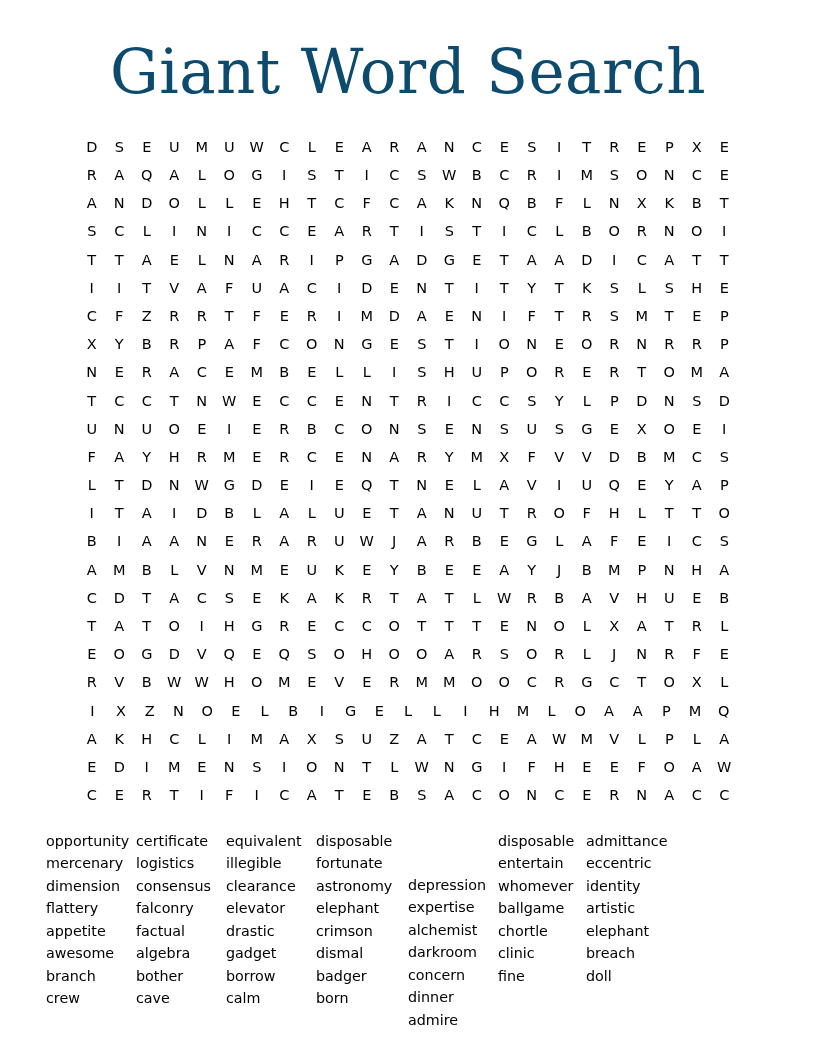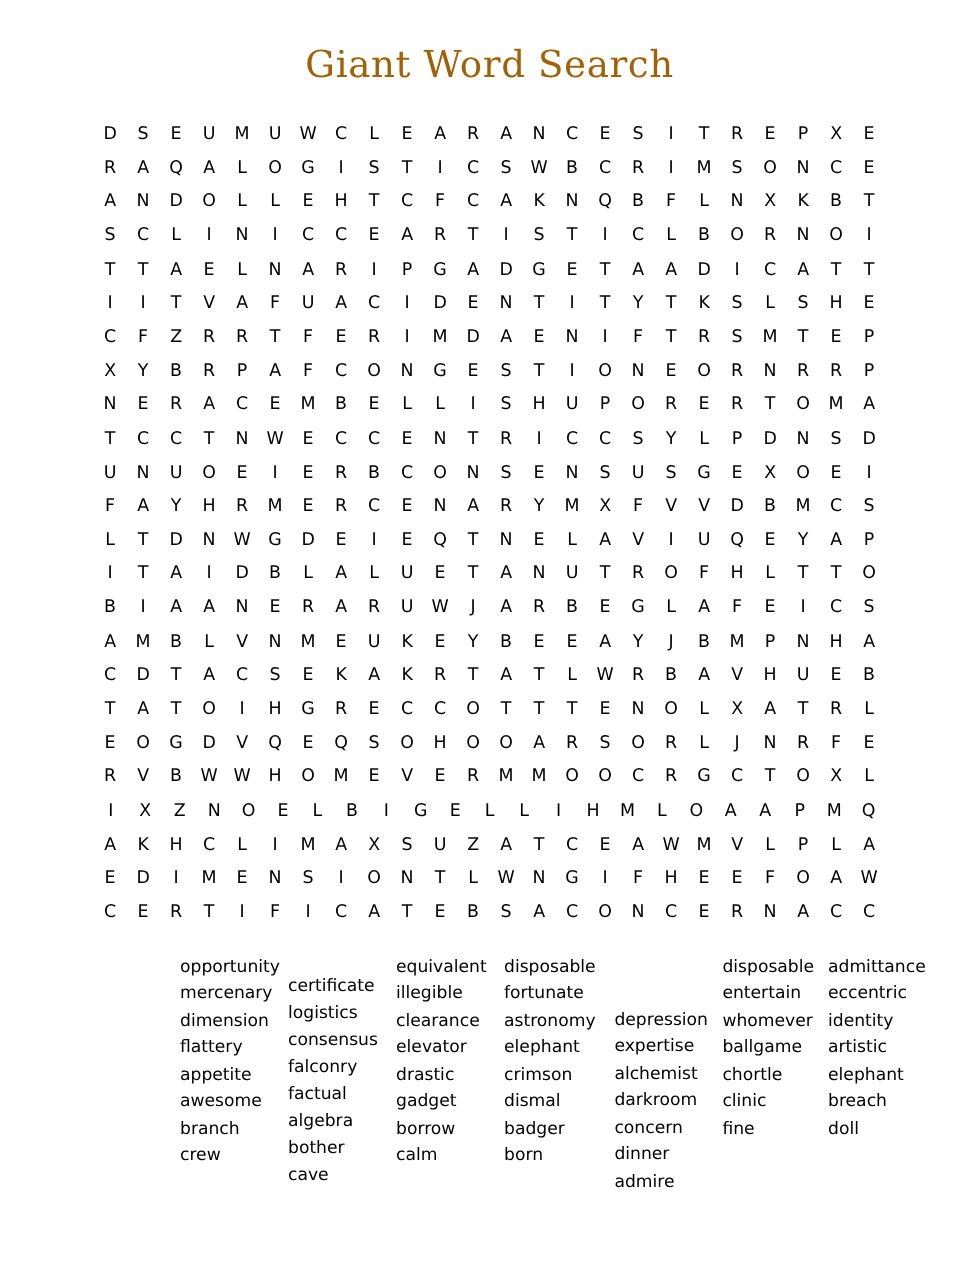--- a/index.html
+++ b/index.html
@@ -16,26 +16,26 @@
   }
   .page {
     width: 816px;
     height: 1056px;
     position: relative;
     box-sizing: border-box;
   }
   .title {
     text-align: center;
     font-family: "DejaVu Serif", serif;
-    font-size: 31px;
+    font-size: 61px;
     font-weight: normal;
     letter-spacing: 0.5px;
     margin: 0;
     padding-top: 36px;
-    color: #a16207;
+    color: #0c4a6e;
   }
   .grid {
     margin: 0 auto;
     margin-top: 26px;
     width: 660px;
     display: flex;
     flex-direction: column;
   }
   .grid-row {
     display: flex;
@@ -49,30 +49,30 @@
     font-size: 14.5px;
     font-family: "DejaVu Sans", sans-serif;
     color: #000;
     line-height: 1;
   }
   .wordlist {
     margin: 0 auto;
     margin-top: 20px;
     width: 740px;
     display: flex;
-    justify-content: flex-end;
+    justify-content: flex-start;
     padding-left: 8px;
     box-sizing: border-box;
   }
   .word-col {
     display: flex;
     flex-direction: column;
   }
   .word-col.c0 { width: 90px; }
-  .word-col.c1 { width: 90px; margin-top: 16px; }
+  .word-col.c1 { width: 90px; }
   .word-col.c2 { width: 90px; }
   .word-col.c3 { width: 92px; }
   .word-col.c4 { width: 90px; margin-top: 44px; }
   .word-col.c5 { width: 88px; }
   .word-col.c6 { width: 88px; }
   .word-col.c7 { width: 88px; }
   .word {
     font-size: 14.3px;
     line-height: 22.5px;
     color: #000;

